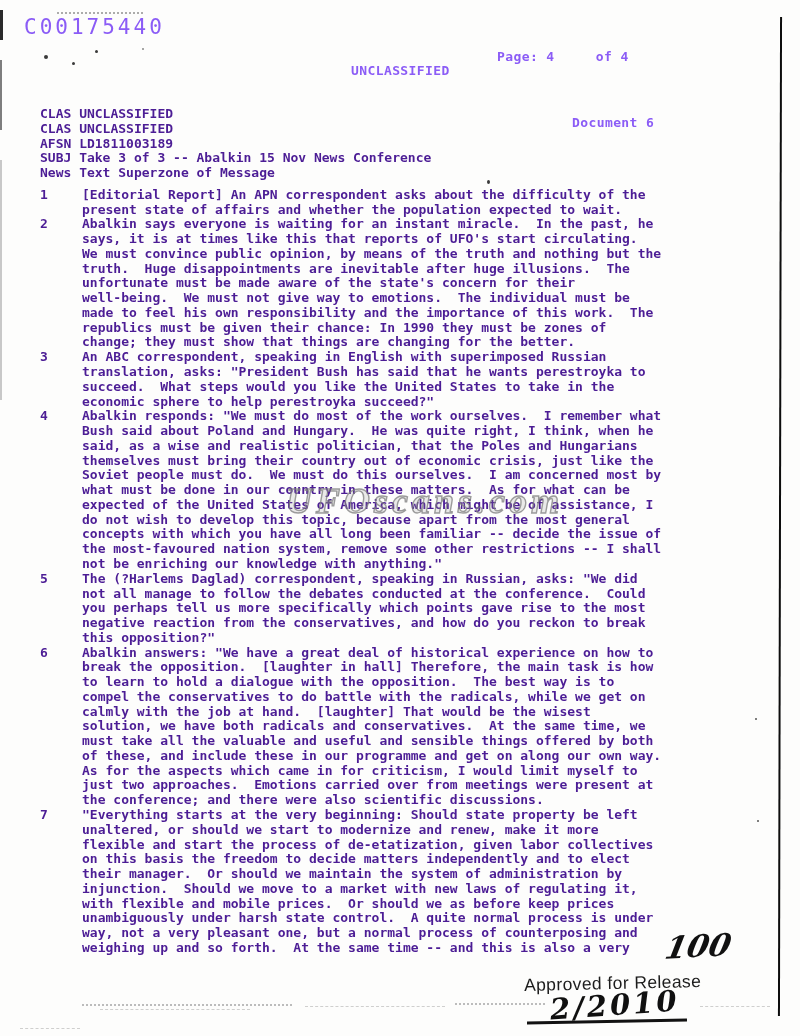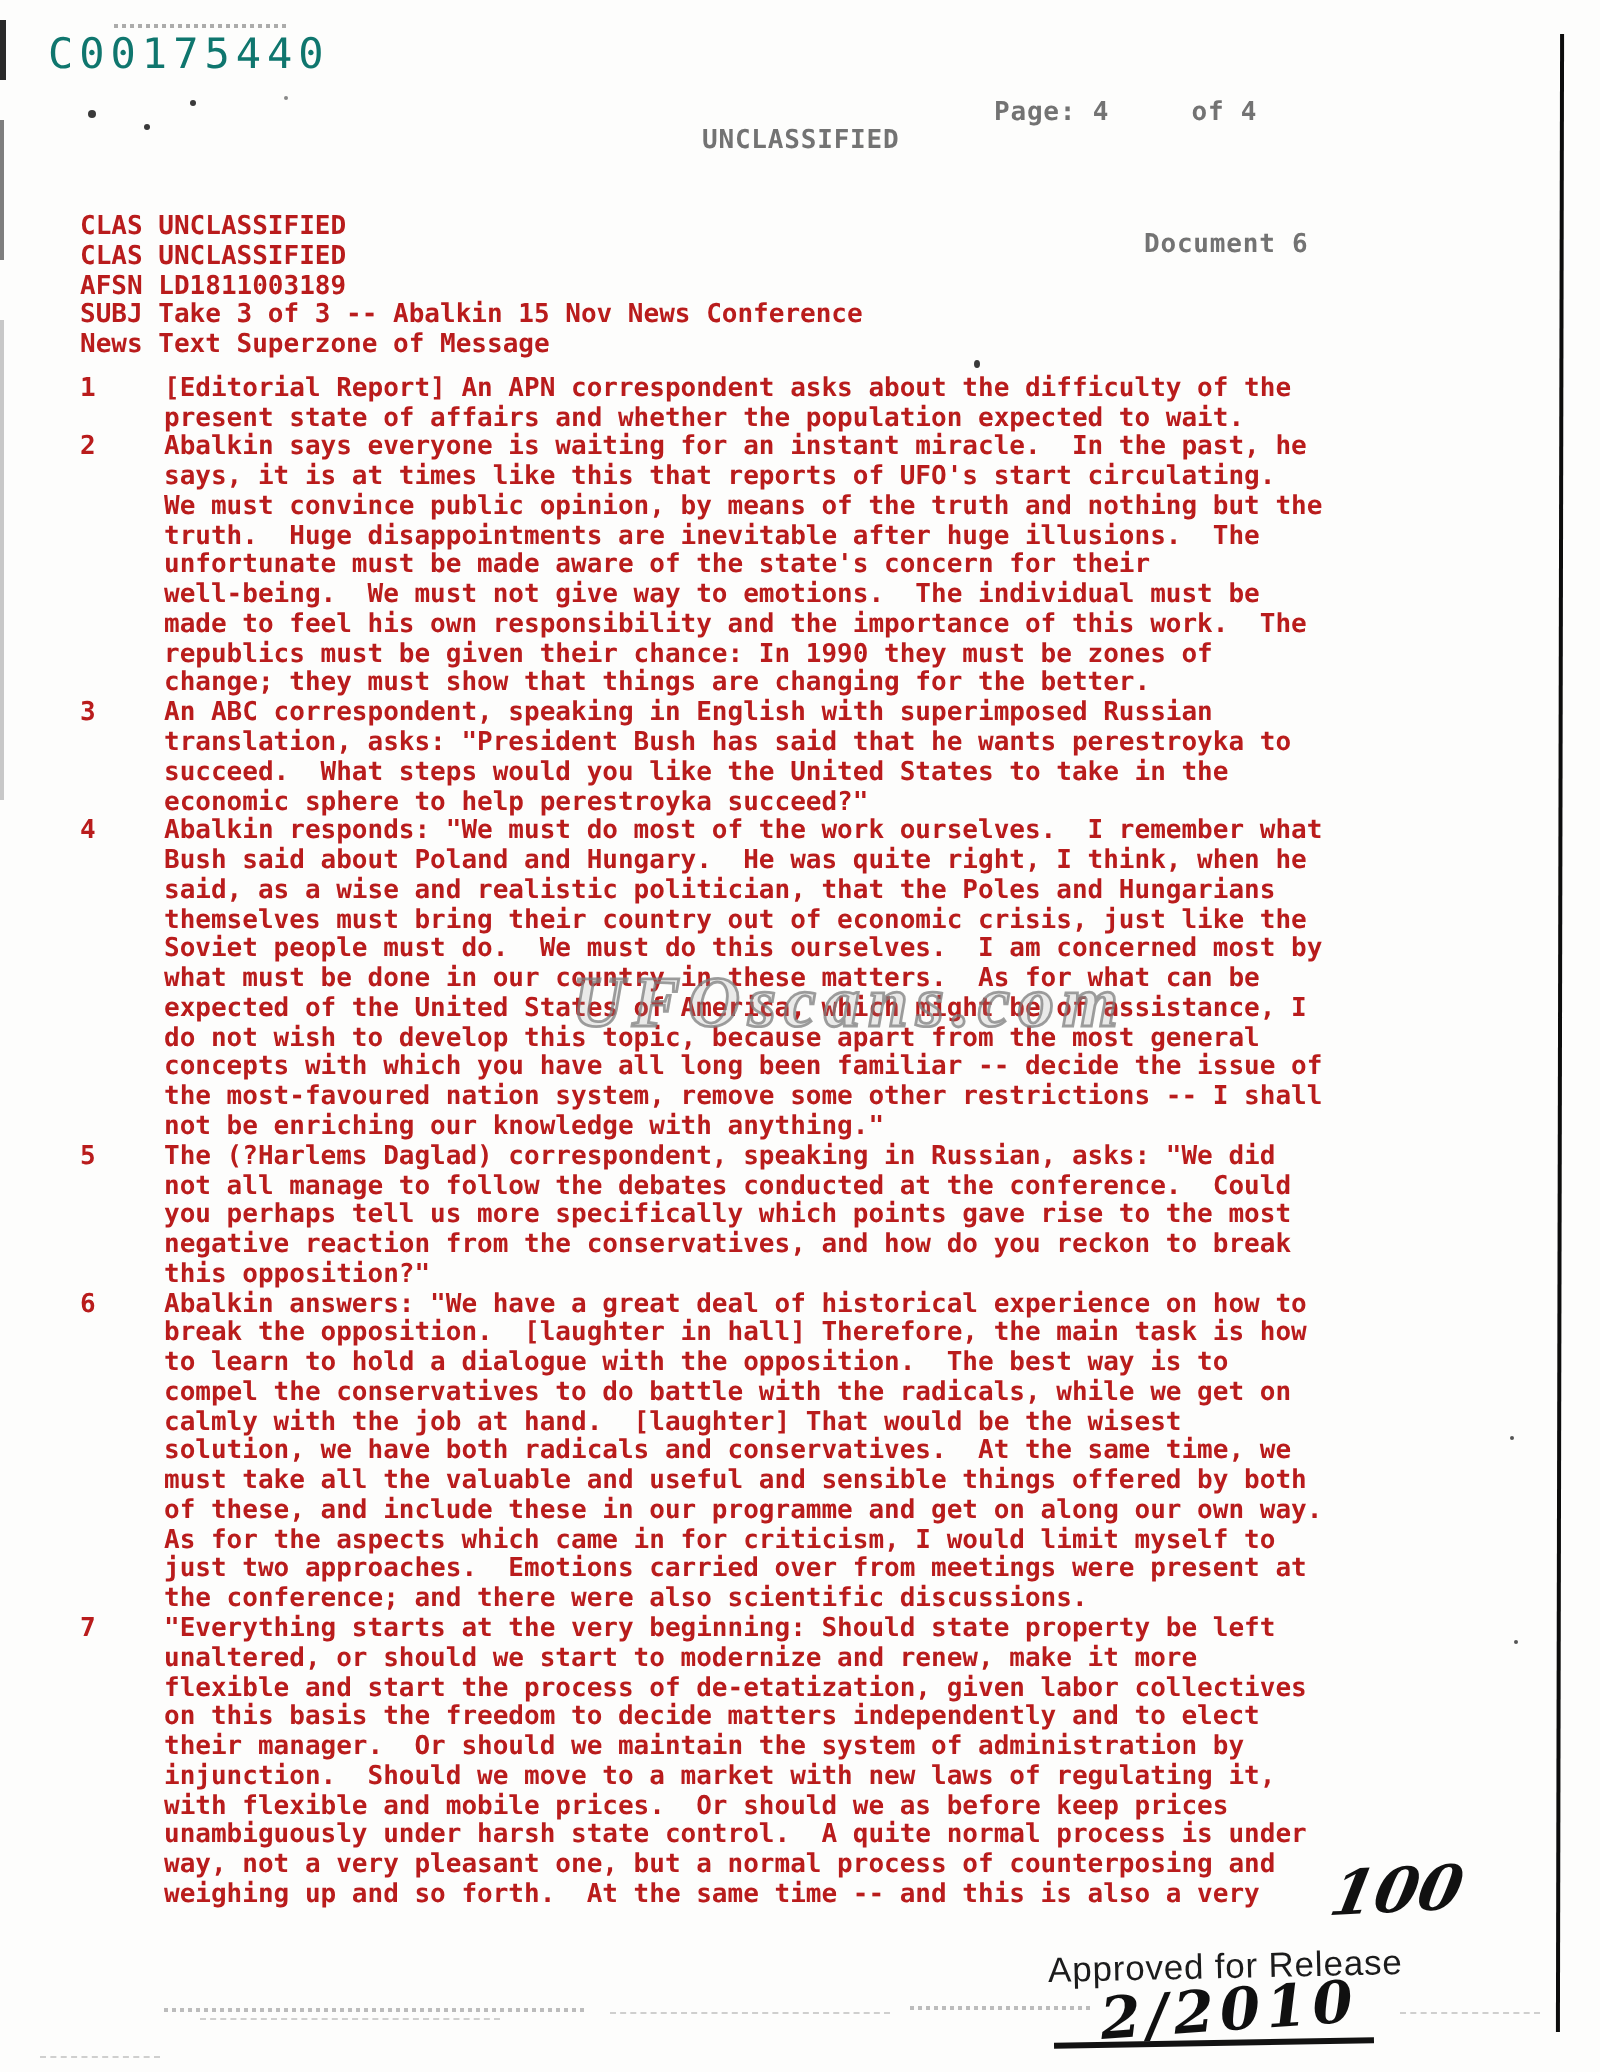--- a/index.html
+++ b/index.html
@@ -11,39 +11,39 @@
     font-family:"DejaVu Sans Mono",monospace;
   }
   .page{
     position:absolute;inset:0;
     background:#fdfdfc;
   }
   .abs{position:absolute;}
   
   .doc-id{
     left:24px;top:15px;
-    font-size:21px;letter-spacing:3px;color:#0f766e;
+    font-size:21px;letter-spacing:3px;color:#8b5cf6;
     font-family:"DejaVu Sans Mono",monospace;
   }
   .top-dotted{
     left:57px;top:12px;width:86px;height:0;
     border-top:2px dotted #8a8a8a;opacity:.7;
   }
   .ink-dot{background:#3a3a3a;border-radius:50%;}
   .page-indicator,.classification,.document-label{
-    font-size:13px;font-weight:bold;color:#737373;
+    font-size:13px;font-weight:bold;color:#8b5cf6;
     white-space:pre;letter-spacing:.4px;
   }
   .page-indicator{left:497px;top:49px;}
   .classification{left:351px;top:63px;}
   .document-label{left:572px;top:115px;}
   
   .body-text{
     left:40px;top:107px;width:720px;
-    font-size:13px;font-weight:bold;color:#b91c1c;
+    font-size:13px;font-weight:bold;color:#4c1d95;
     line-height:14.77px;letter-spacing:0;
   }
   .hdr-line{white-space:pre;}
   .para-list{margin-top:7px;}
   .para{position:relative;padding-left:42px;}
   .para-num{position:absolute;left:0;top:0;}
   .para-text{white-space:pre;}
   
   .watermark{
     left:286px;top:480px;

